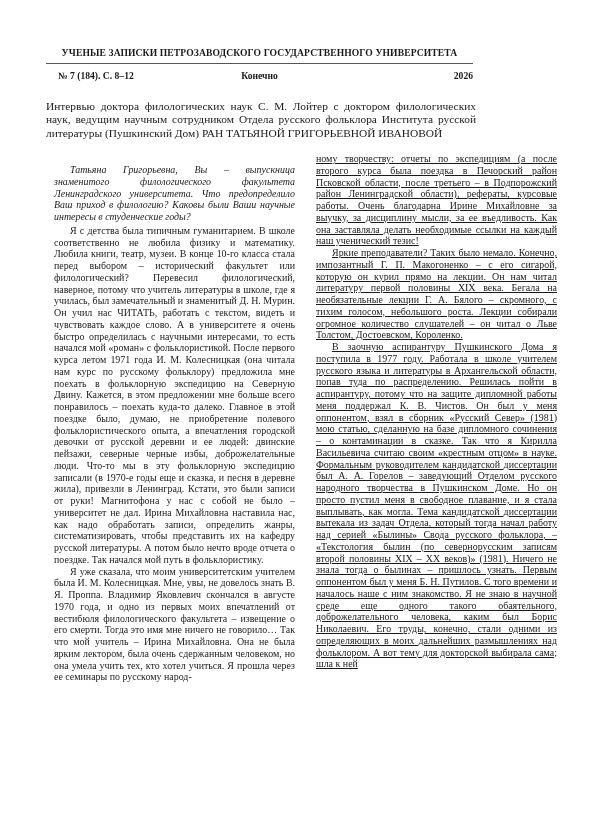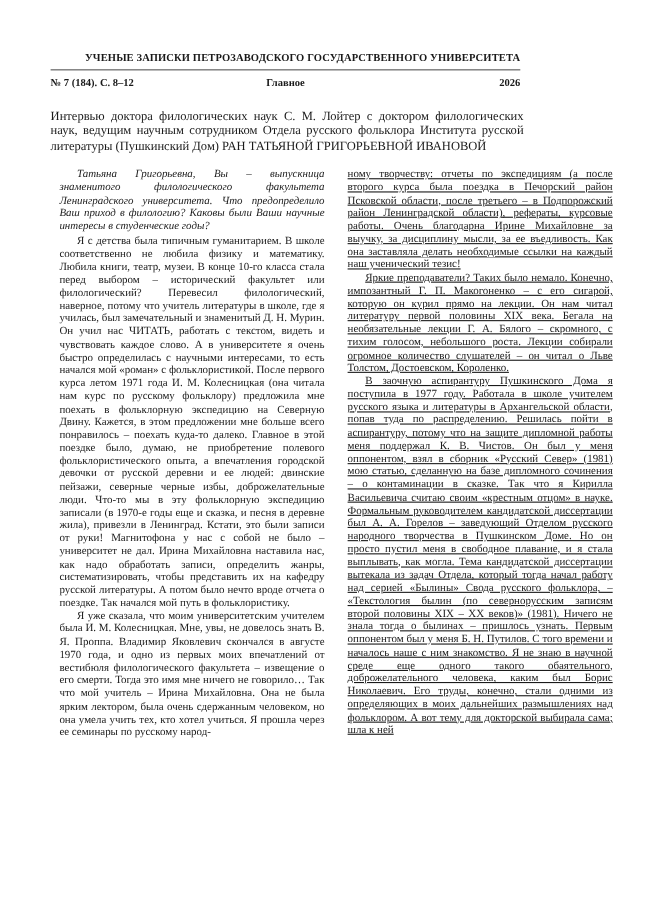--- a/index.html
+++ b/index.html
@@ -1,42 +1,42 @@
 <!DOCTYPE html>
 <html><head>
 <meta charset="utf-8">
 <style>
   html, body { margin: 0; padding: 0; background: #ffffff; }
   body { width: 600px; height: 820px; position: relative; overflow: hidden;
          font-family: "Liberation Serif", "DejaVu Serif", serif; color: #1a1a1a; }
-  .journal-title { position: absolute; top: 47px; left: 46px; width: 427px; text-align: right;
+  .journal-title { position: absolute; top: 47px; left: 46px; width: 427px; text-align: center;
          font-weight: bold; font-size: 9.6px; letter-spacing: 0.1px; }
   .rule { position: absolute; top: 63px; left: 46px; width: 427px; height: 0; border-top: 1px solid #555; }
   .meta { position: absolute; top: 70px; left: 46px; width: 427px; font-weight: bold; font-size: 9.6px; }
-  .meta .left { position: absolute; left: 0; }
+  .meta .left { position: absolute; left: 12px; }
   .meta .center { position: absolute; left: 0; width: 100%; text-align: center; }
   .meta .right { position: absolute; right: 0; }
   .article-title { position: absolute; top: 100px; left: 46px; width: 430px; font-weight: normal;
          font-size: 11.4px; line-height: 13.4px; text-align: justify; text-align-last: left; }
   .col { position: absolute; top: 153px; width: 241px; font-size: 9.95px; line-height: 11.75px;
          text-align: justify; hyphens: manual; }
-  .col.left { left: 54px; }
+  .col.left { left: 54px; margin-top: 11px; }
   .col.right { left: 316px; top: 153px; text-decoration: underline; }
   .col p { margin: 0; text-indent: 16px; }
   .col p.noindent { text-indent: 0; }
   .col p.q { font-style: italic; margin-top: 0; margin-bottom: 2px; }
   .col p.gap { margin-top: 10px; }
 </style>
 </head>
 <body>
 
 <div class="journal-title">УЧЕНЫЕ ЗАПИСКИ ПЕТРОЗАВОДСКОГО ГОСУДАРСТВЕННОГО УНИВЕРСИТЕТА</div>
 <div class="rule"></div>
 <div class="meta">
-  <span class="center">Главное</span>
+  <span class="center">Конечно</span>
   <span class="left">№ 7 (184). С. 8–12</span>
   <span class="right">2026</span>
 </div>
 
 <div class="article-title">Интервью доктора филологических наук С. М. Лойтер с доктором филологических наук, ведущим научным сотрудником Отдела русского фольклора Института русской литературы (Пушкинский Дом) РАН ТАТЬЯНОЙ ГРИГОРЬЕВНОЙ ИВАНОВОЙ</div>
 
 <div class="col left">
   <p class="q noindent" style="text-indent:16px">Татьяна Григорьевна, Вы – выпускница знаменитого филологического факультета Ленинградского университета. Что предопределило Ваш приход в филологию? Каковы были Ваши научные интересы в студенческие годы?</p>
   <p>Я с детства была типичным гуманитарием. В школе соответственно не любила физику и математику. Любила книги, театр, музеи. В конце 10-го класса стала перед выбором – исторический факультет или филологический? Перевесил филологический, наверное, потому что учитель литературы в школе, где я училась, был замечательный и знаменитый Д. Н. Мурин. Он учил нас ЧИТАТЬ, работать с текстом, видеть и чувствовать каждое слово. А в университете я очень быстро определилась с научными интересами, то есть начался мой «роман» с фольклористикой. После первого курса летом 1971 года И. М. Колесницкая (она читала нам курс по русскому фольклору) предложила мне поехать в фольклорную экспедицию на Северную Двину. Кажется, в этом предложении мне больше всего понравилось – поехать куда-то далеко. Главное в этой поездке было, думаю, не приобретение полевого фольклористического опыта, а впечатления городской девочки от русской деревни и ее людей: двинские пейзажи, северные черные избы, доброжелательные люди. Что-то мы в эту фольклорную экспедицию записали (в 1970-е годы еще и сказка, и песня в деревне жила), привезли в Ленинград. Кстати, это были записи от руки! Магнитофона у нас с собой не было – университет не дал. Ирина Михайловна наставила нас, как надо обработать записи, определить жанры, систематизировать, чтобы представить их на кафедру русской литературы. А потом было нечто вроде отчета о поездке. Так начался мой путь в фольклористику.</p>
   <p>Я уже сказала, что моим университетским учителем была И. М. Колесницкая. Мне, увы, не довелось знать В. Я. Проппа. Владимир Яковлевич скончался в августе 1970 года, и одно из первых моих впечатлений от вестибюля филологического факультета – извещение о его смерти. Тогда это имя мне ничего не говорило… Так что мой учитель – Ирина Михайловна. Она не была ярким лектором, была очень сдержанным человеком, но она умела учить тех, кто хотел учиться. Я прошла через ее семинары по русскому народ-</p>

